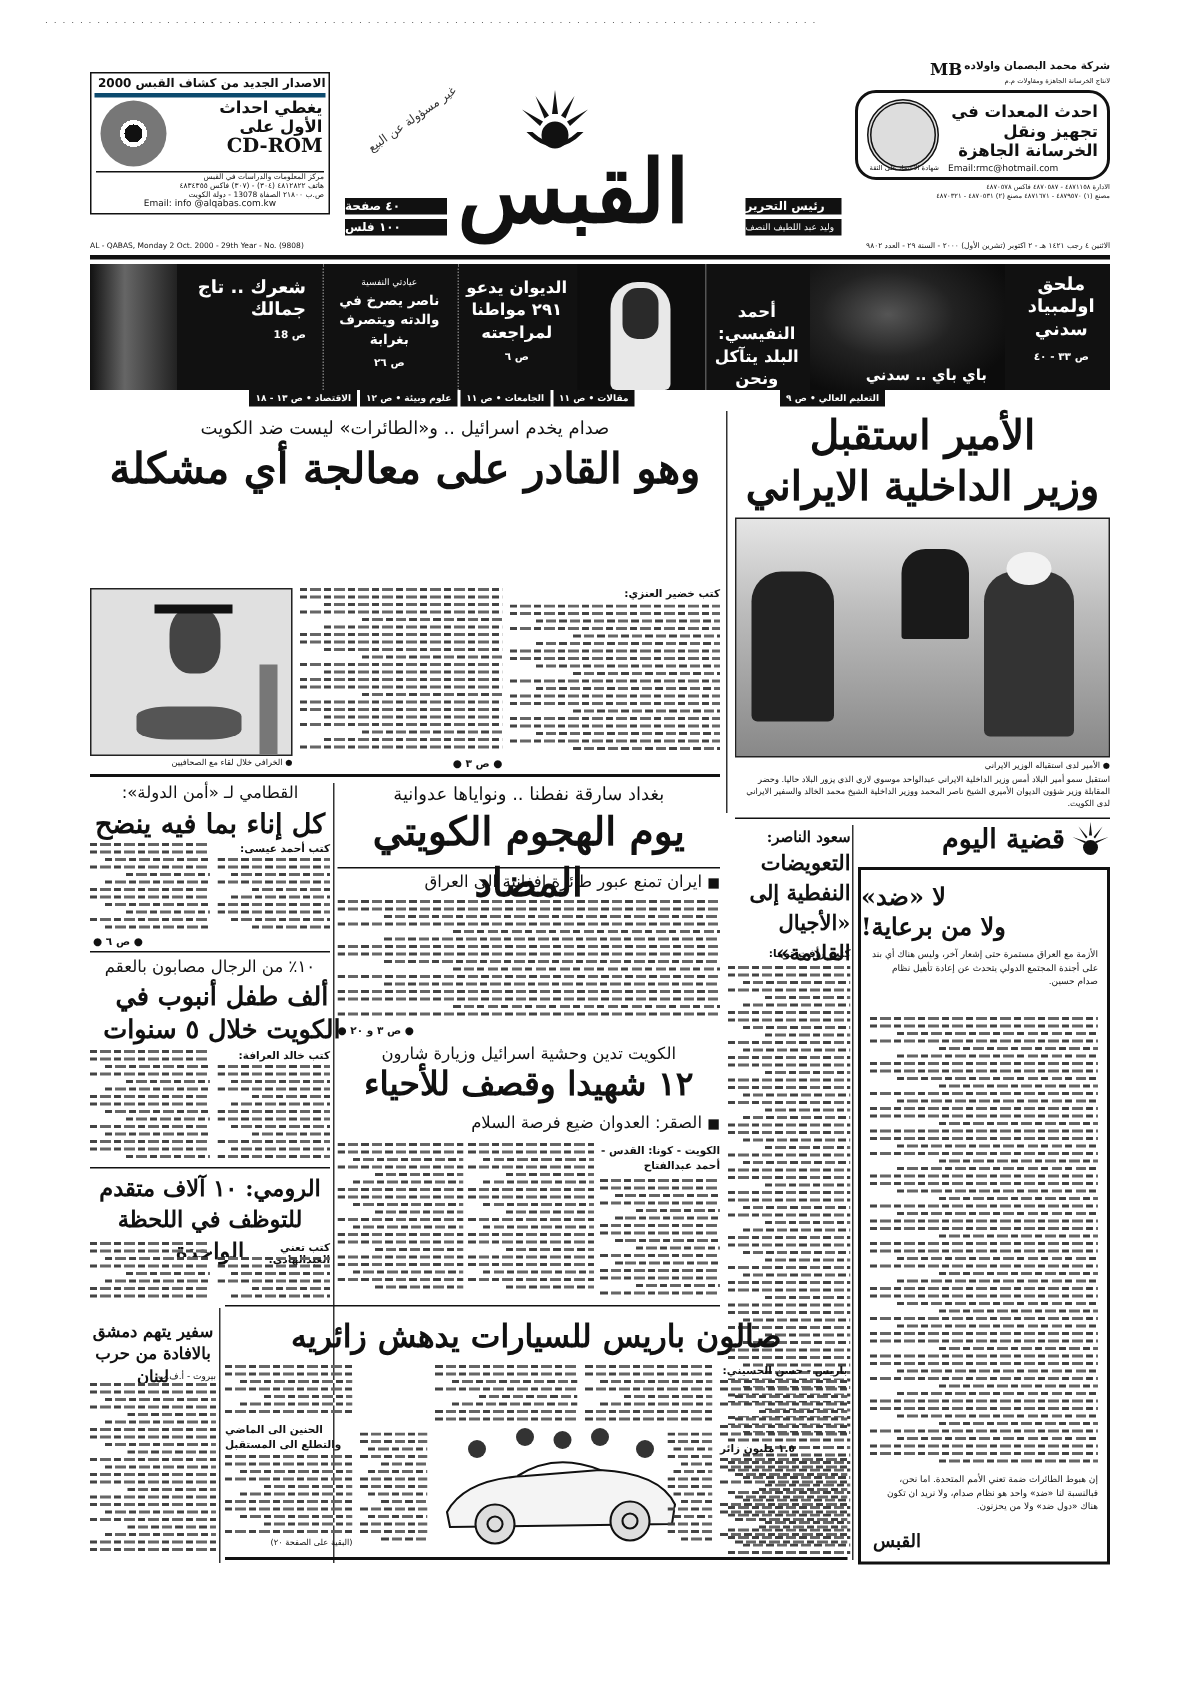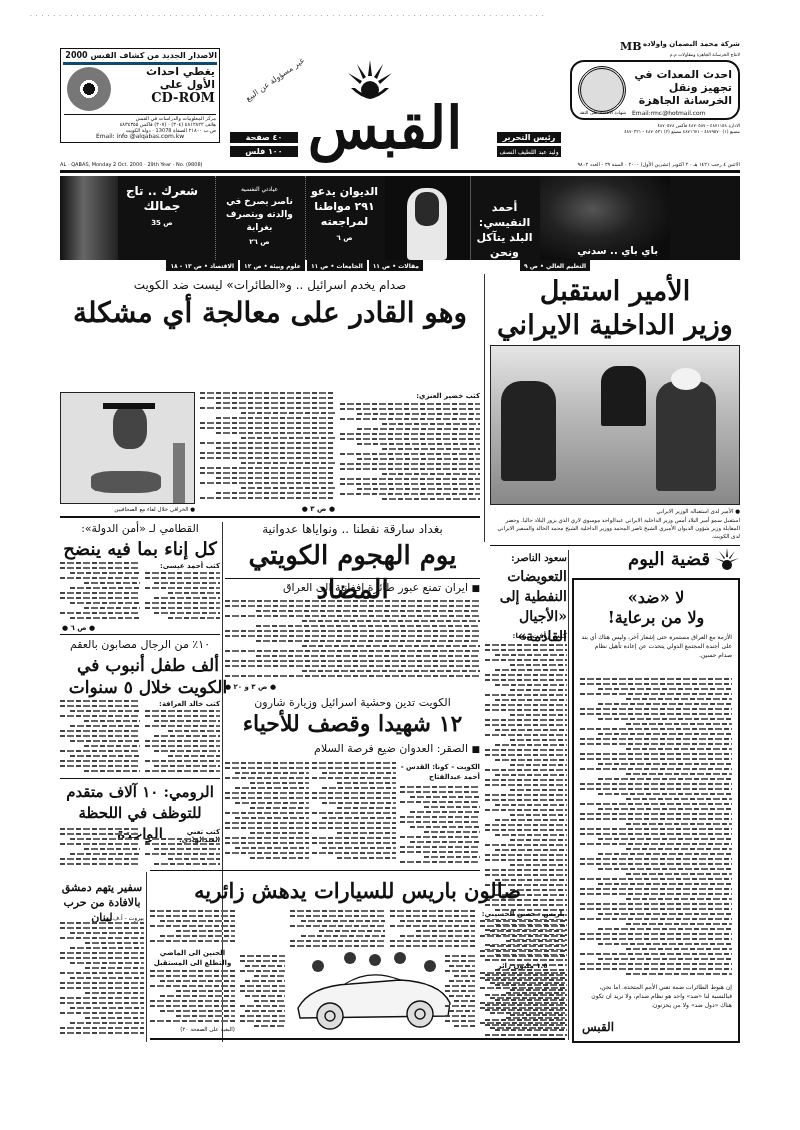--- a/index.html
+++ b/index.html
@@ -1,20 +1,20 @@
 <!DOCTYPE html>
 <html><head>
 <meta charset="utf-8">
 <style>
 *{box-sizing:border-box;margin:0;padding:0}
 html,body{width:800px;height:1130px;background:#fff;overflow:hidden}
 body{position:relative;font-family:"DejaVu Sans",sans-serif;color:#111}
 .abs{position:absolute}
 .rtl{direction:rtl;text-align:right}
-.ctr{text-align:center}
+.ctr{text-align:left}
 .bold{font-weight:bold}
 .serif{font-family:"DejaVu Serif",serif}
 .box{border:1.5px solid #111}
 .blk{background:#111;color:#fff}
 .dots{font-size:6px;color:#555;letter-spacing:1px;white-space:nowrap;overflow:hidden}
 .lines{position:absolute;overflow:hidden}
 .lines i{display:block;height:2px;margin:0 0 3px 0;background:repeating-linear-gradient(90deg,#444 0 5px,#fff 5px 7px,#666 7px 14px,#fff 14px 16px)}
 .lines i:nth-child(3n){width:88%;margin-left:12%}
 .lines i:nth-child(5n){width:70%;margin-left:30%}
 .hr{position:absolute;height:2px;background:#111}
@@ -85,20 +85,24 @@
     <div>مصنع (١) ٤٨٧٩٥٧٠ - ٤٨٧١٦٧١ مصنع (٢) ٤٨٧٠٥٣١ - ٤٨٧٠٣٢١</div>
   </div>
 </div>
 
 <div class="abs" style="left:60px;top:161px;width:150px;font-size:5px;white-space:nowrap">AL - QABAS, Monday 2 Oct. 2000 - 29th Year - No. (9808)</div>
 <div class="abs rtl" style="left:575px;top:161px;width:165px;font-size:5px;white-space:nowrap">الاثنين ٤ رجب ١٤٢١ هـ - ٢ اكتوبر (تشرين الأول) ٢٠٠٠ - السنة ٢٩ - العدد ٩٨٠٢</div>
 <div class="hr" style="left:60px;top:170px;width:680px;height:3px"></div>
 
 <div class="abs blk" style="left:60px;top:176px;width:680px;height:84px">
 
+  <div class="teaser" style="left:615px;width:65px;padding-top:6px;font-size:12px;line-height:15px">
+    <div>ملحق اولمبياد سدني</div>
+    <div class="pagenum" style="margin-top:4px">ص ٣٣ - ٤٠</div>
+  </div>
   <div class="abs" style="left:480px;top:0;width:130px;height:84px;background:radial-gradient(ellipse at 40% 40%,#555 0,#222 40%,#0c0c0c 80%)">
     <div class="abs rtl bold" style="right:12px;bottom:4px;font-size:10px;color:#fff">باي باي .. سدني</div>
   </div>
 
   <div class="teaser" style="left:410px;width:68px;padding-top:24px;font-size:11px;line-height:15px;border-left:1px solid #555">
     <div>أحمد النفيسي: البلد يتآكل ونحن نتفرج!</div>
 
   </div>
 
   <div class="abs" style="left:325px;top:0;width:85px;height:84px;background:#0d0d0d">
@@ -110,23 +114,23 @@
     <div>الديوان يدعو ٢٩١ مواطنا لمراجعته</div>
     <div class="pagenum" style="margin-top:2px">ص ٦</div>
   </div>
 
   <div class="teaser" style="left:155px;width:88px;padding-top:6px;font-size:9px;line-height:13px;border-left:1px dotted #777">
     <div style="font-size:6px;font-weight:normal">عيادتي النفسية</div>
     <div>ناصر يصرخ في والدته ويتصرف بغرابة</div>
     <div class="pagenum" style="margin-top:2px">ص ٢٦</div>
   </div>
 
-  <div class="teaser" style="left:60px;width:92px;padding-top:8px;padding-right:8px;font-size:12px;line-height:15px;text-align:center">
+  <div class="teaser" style="left:60px;width:92px;padding-top:8px;padding-right:8px;font-size:12px;line-height:15px;text-align:right">
     <div>شعرك .. تاج جمالك</div>
-    <div class="pagenum" style="margin-top:2px">ص 35</div>
+    <div class="pagenum" style="margin-top:2px">ص 18</div>
   </div>
   <div class="abs" style="left:0;top:0;width:58px;height:84px;background:linear-gradient(90deg,#111 0,#666 40%,#222 100%)"></div>
 </div>
 
 <div class="abs" style="left:60px;top:260px;width:680px;height:11px;direction:rtl;display:flex;gap:2px;padding-right:150px">
   <div class="blk bold" style="font-size:6px;padding:0 4px;line-height:11px"><span>التعليم العالي</span> • <span>ص ٩</span></div>
   <div class="blk bold" style="font-size:6px;padding:0 4px;line-height:11px;margin-right:95px"><span>مقالات</span> • <span>ص ١١</span></div>
   <div class="blk bold" style="font-size:6px;padding:0 4px;line-height:11px"><span>الجامعات</span> • <span>ص ١١</span></div>
   <div class="blk bold" style="font-size:6px;padding:0 4px;line-height:11px"><span>علوم وبيئة</span> • <span>ص ١٢</span></div>
   <div class="blk bold" style="font-size:6px;padding:0 4px;line-height:11px"><span>الاقتصاد</span> • <span>ص ١٣ - ١٨</span></div>

